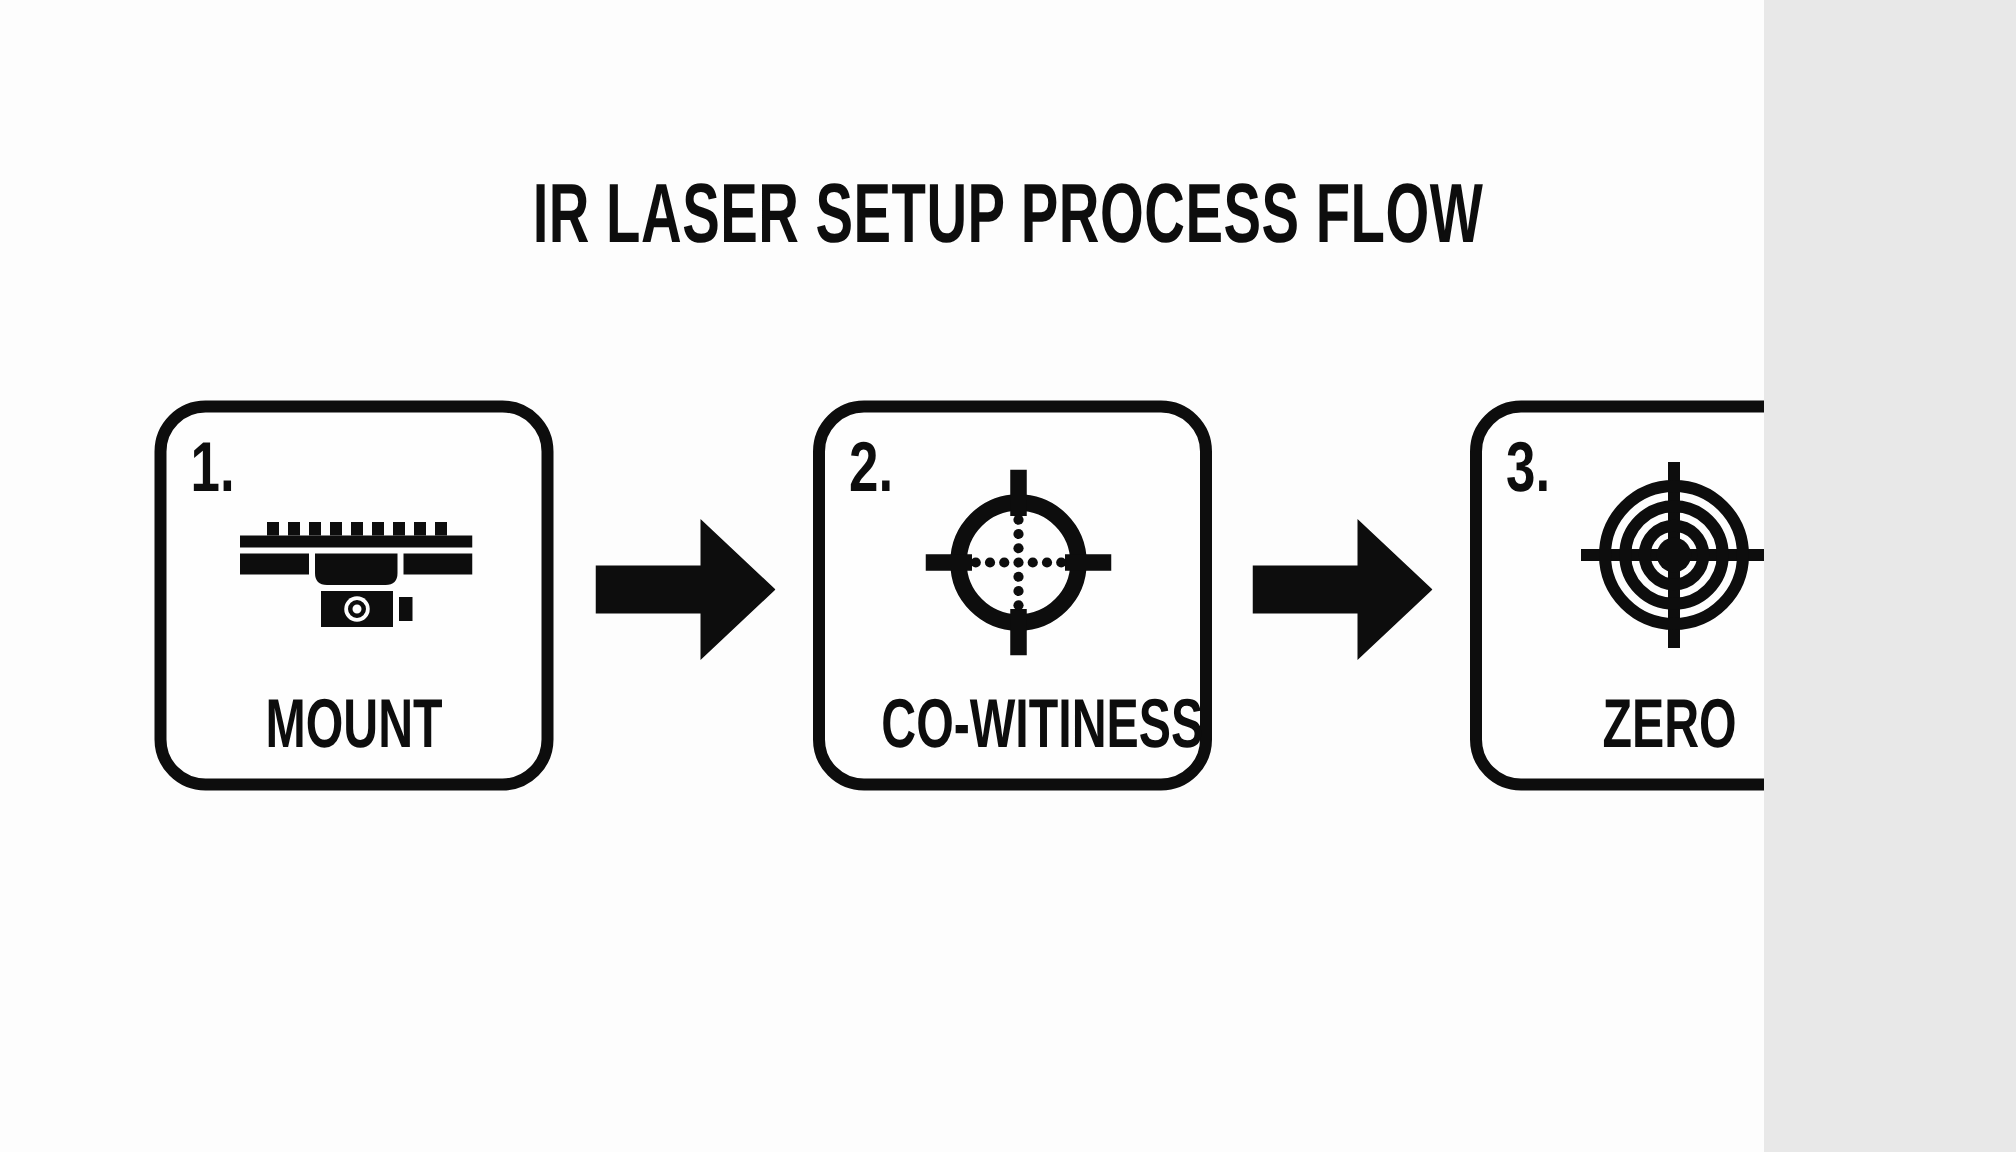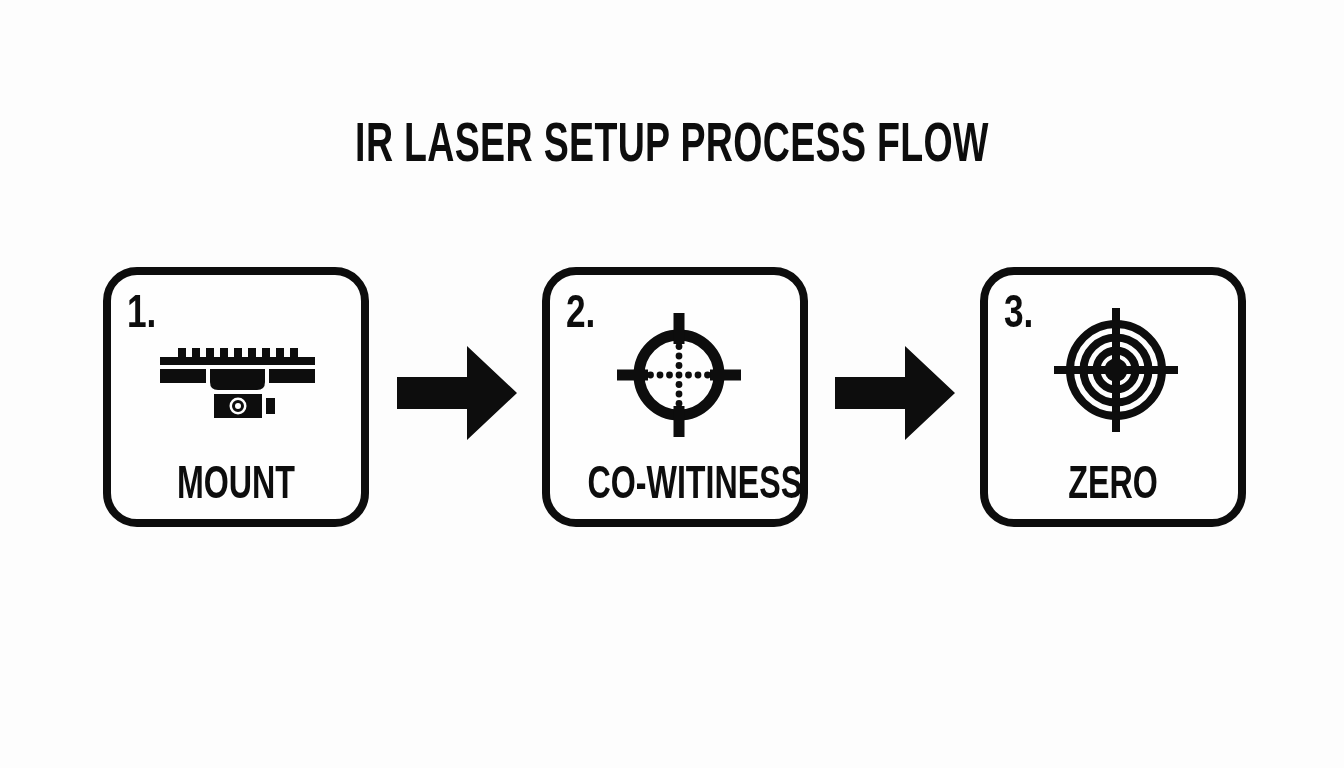--- a/index.html
+++ b/index.html
@@ -1,18 +1,18 @@
 <!DOCTYPE html>
 <html><head>
 <meta charset="utf-8">
 <style>
   html, body { margin: 0; padding: 0; background: #e8e8e8; }
   .canvas {
     position: relative;
-    width: 1344px;
+    width: 1176px;
     height: 768px;
     background: #fdfdfd;
     overflow: hidden;
     font-family: "Liberation Sans", sans-serif;
     color: #0d0d0d;
   }
   .diagram-title {
     position: absolute;
     top: 109px;
     left: 0;

